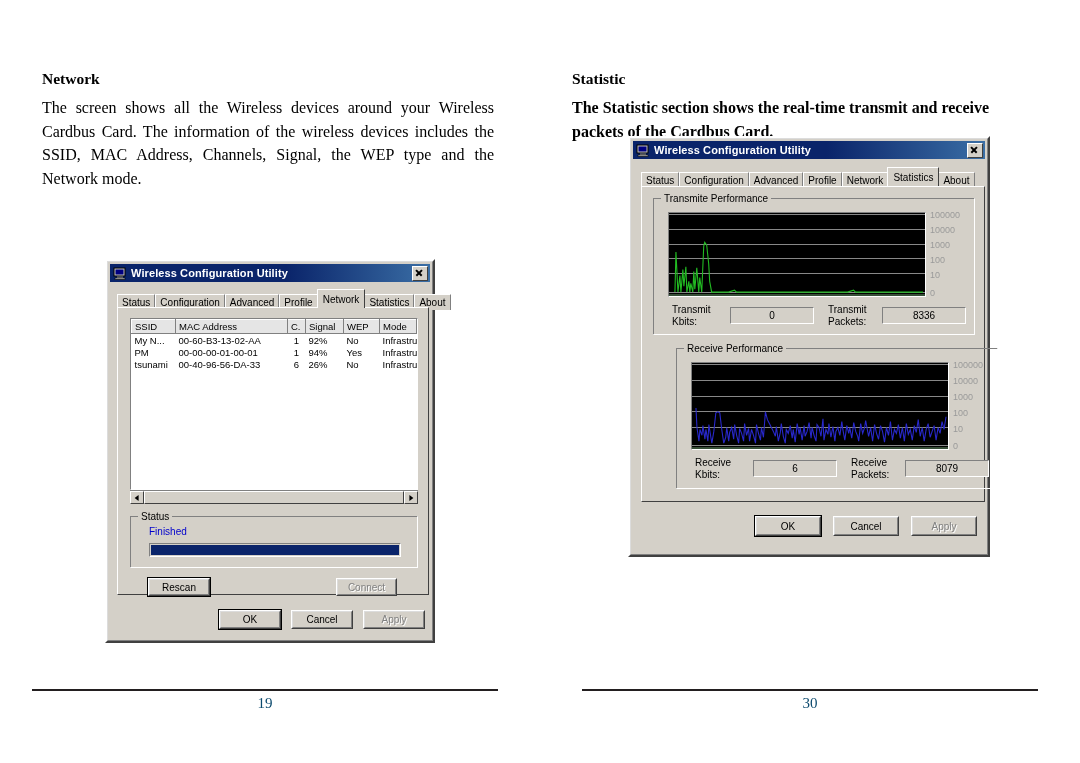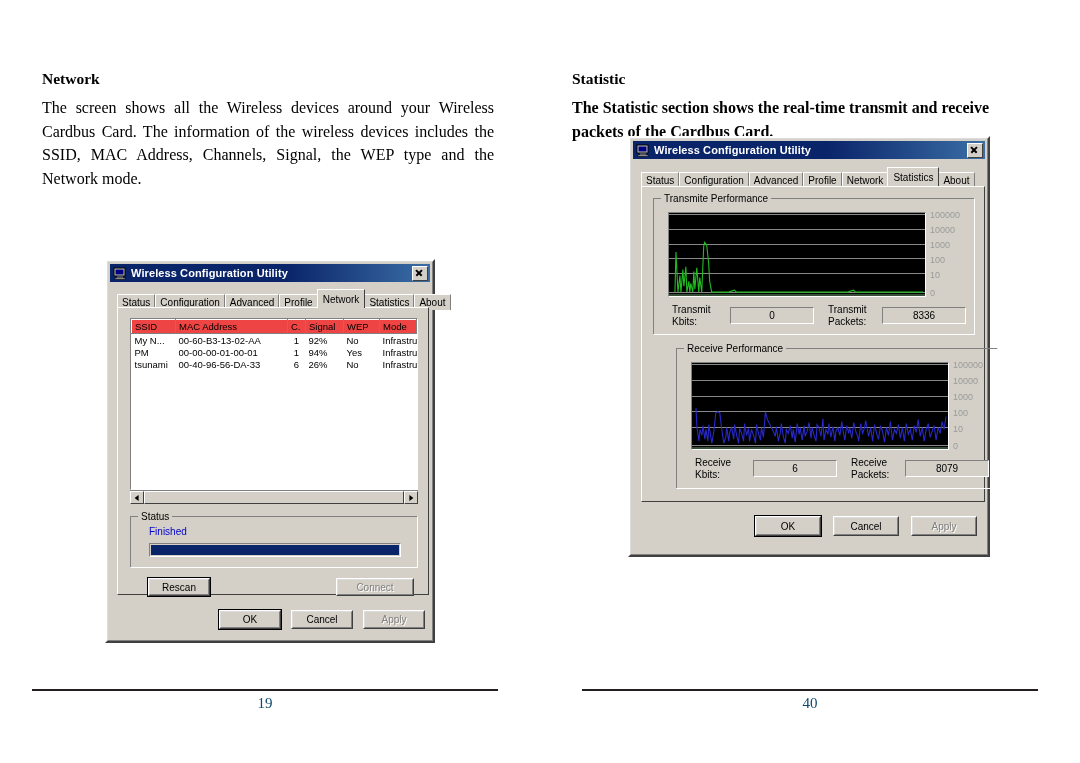--- a/index.html
+++ b/index.html
@@ -248,21 +248,21 @@
   }
   table.lv {
     border-collapse: collapse;
     font-family: "Liberation Sans", sans-serif;
     font-size: 9.5px;
     color: #000;
     width: 100%;
     table-layout: fixed;
   }
   table.lv th {
-    background: #ef4444;
+    background: #e5e5e5;
     border-top: 1px solid #ffffff;
     border-left: 1px solid #ffffff;
     border-right: 1px solid #808080;
     border-bottom: 1px solid #808080;
     font-weight: normal;
     text-align: left;
     height: 14px;
     padding: 0 3px;
     font-size: 9.5px;
     box-sizing: border-box;
@@ -500,21 +500,21 @@
         <span class="status-text" style="left:18px; top:9px;">Finished</span>
         <div class="progress-well" style="left:18px; top:26px; width:252px; height:14px;">
           <div class="progress-fill" style="width:100%;"></div>
         </div>
       </div>
 
       <div class="btn default" style="left:30px; top:270px; width:62px; height:18px;">
         <div class="btn-bevel"></div>
         <span>Rescan</span>
       </div>
-      <div class="btn disabled" style="left:218px; top:270px; width:78px; height:18px;">
+      <div class="btn disabled" style="left:218px; top:270px; width:61px; height:18px;">
         <div class="btn-bevel"></div>
         <span>Connect</span>
       </div>
     </div>
 
     <div class="btn default" style="left:112px; top:349px; width:62px; height:19px;">
       <div class="btn-bevel"></div>
       <span>OK</span>
     </div>
     <div class="btn" style="left:184px; top:349px; width:62px; height:19px;">
@@ -664,13 +664,13 @@
       <div class="btn-bevel"></div>
       <span>Apply</span>
     </div>
   </div>
 </div>
 
 <div class="footer-rule" style="left:32px; top:689px; width:466px;"></div>
 <div class="page-num" style="left:32px; top:695px; width:466px;">19</div>
 
 <div class="footer-rule" style="left:582px; top:689px; width:456px;"></div>
-<div class="page-num" style="left:582px; top:695px; width:456px;">40</div>
+<div class="page-num" style="left:582px; top:695px; width:456px;">30</div>
 
 </body></html>

